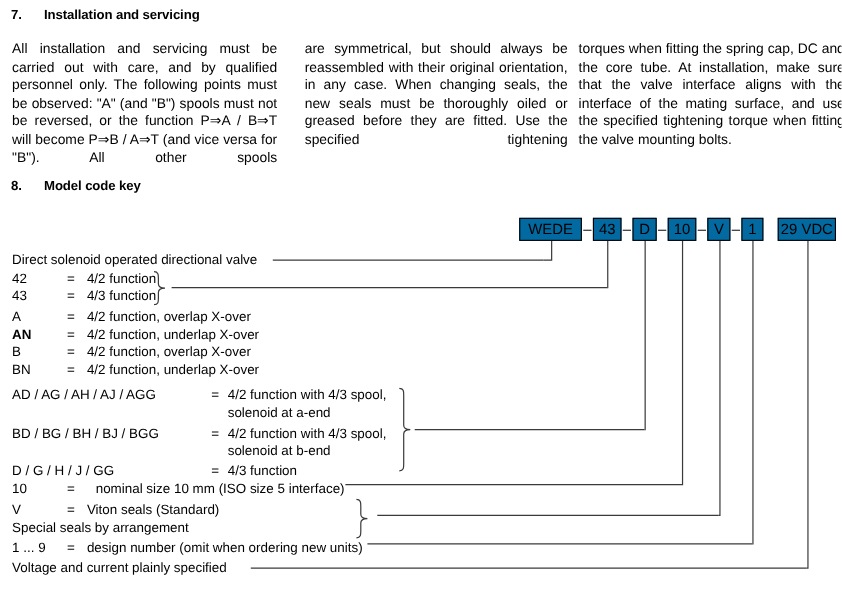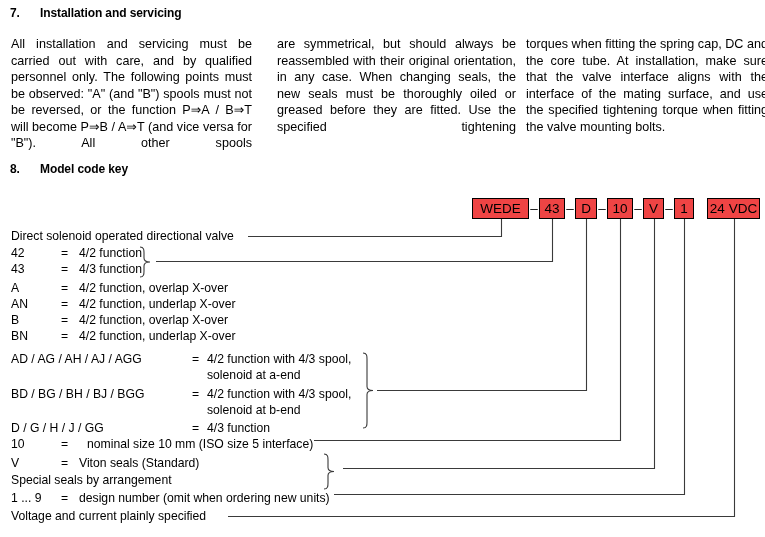--- a/index.html
+++ b/index.html
@@ -49,21 +49,21 @@
   .col p.last::after { display: none; }
 
   
   .code-box {
     position: absolute;
     border: 1px solid #000;
     height: 21px;
     font-size: 13.5px;
     line-height: 19px;
     text-align: center;
-    background: #ef4444;
+    background: #0369a1;
     white-space: nowrap;
   }
   .dash {
     position: absolute;
     font-size: 13.5px;
     line-height: 21px;
     text-align: center;
     width: 10px;
   }
 
@@ -129,21 +129,21 @@
     </g>
   </svg>
 
 <div id="model-code-layer">
     <div class="code-box" style="left: 472px; top: 198px; width: 57px;">WEDE</div>
     <div class="code-box" style="left: 539px; top: 198px; width: 26px;">43</div>
     <div class="code-box" style="left: 575px; top: 198px; width: 22px;">D</div>
     <div class="code-box" style="left: 607px; top: 198px; width: 26px;">10</div>
     <div class="code-box" style="left: 643px; top: 198px; width: 21px;">V</div>
     <div class="code-box" style="left: 674px; top: 198px; width: 20px;">1</div>
-    <div class="code-box" style="left: 707px; top: 198px; width: 53px;">24 VDC</div>
+    <div class="code-box" style="left: 707px; top: 198px; width: 53px;">29 VDC</div>
     <div class="dash" style="left: 529px; top: 198px;">–</div>
     <div class="dash" style="left: 565px; top: 198px;">–</div>
     <div class="dash" style="left: 597px; top: 198px;">–</div>
     <div class="dash" style="left: 633px; top: 198px;">–</div>
     <div class="dash" style="left: 664px; top: 198px;">–</div>
   </div>
 
 <div id="key-layer">
     <div class="krow" style="left: 11px; top: 229px; width: 560px;">
       <span style="position: absolute; left: 0px;"></span>
@@ -158,21 +158,21 @@
       <span style="position: absolute; left: 0px;">43</span>
       <span style="position: absolute; left: 50px;">=</span>
       <span style="position: absolute; left: 68px;">4/3 function</span>
     </div>
     <div class="krow" style="left: 11px; top: 281px; width: 560px;">
       <span style="position: absolute; left: 0px;">A</span>
       <span style="position: absolute; left: 50px;">=</span>
       <span style="position: absolute; left: 68px;">4/2 function, overlap X-over</span>
     </div>
     <div class="krow" style="left: 11px; top: 297px; width: 560px;">
-      <span style="position: absolute; left: 0px;">AN</span>
+      <span style="position: absolute; left: 0px; font-weight: bold;">AN</span>
       <span style="position: absolute; left: 50px;">=</span>
       <span style="position: absolute; left: 68px;">4/2 function, underlap X-over</span>
     </div>
     <div class="krow" style="left: 11px; top: 313px; width: 560px;">
       <span style="position: absolute; left: 0px;">B</span>
       <span style="position: absolute; left: 50px;">=</span>
       <span style="position: absolute; left: 68px;">4/2 function, overlap X-over</span>
     </div>
     <div class="krow" style="left: 11px; top: 329px; width: 560px;">
       <span style="position: absolute; left: 0px;">BN</span>

